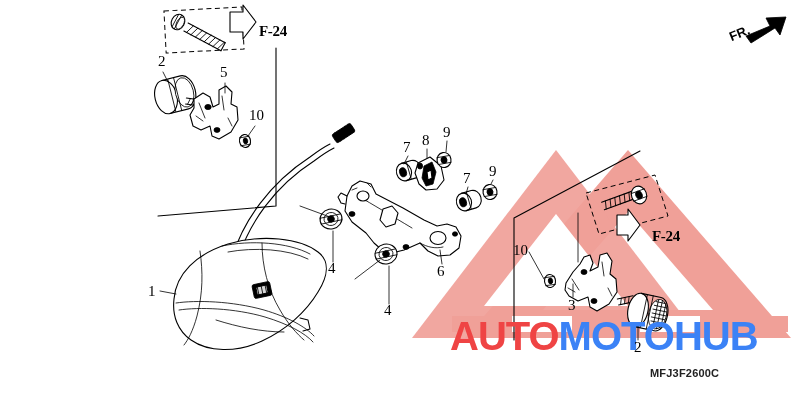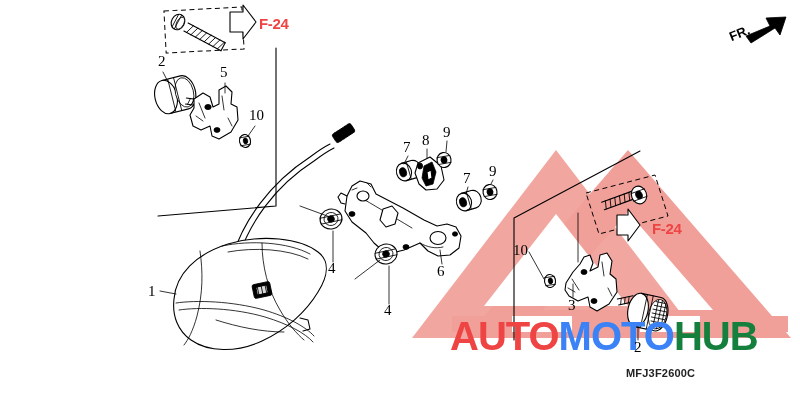--- a/index.html
+++ b/index.html
@@ -25,38 +25,39 @@
   .callout {
     position: absolute;
     font-family: "Liberation Serif", serif;
     font-size: 15px;
     color: #000000;
     line-height: 1;
     white-space: nowrap;
   }
   .ref-label {
     position: absolute;
-    font-family: Liberation Sans, sans-serif;
+    font-family: Liberation Serif, serif;
     font-weight: bold;
     font-size: 15px;
-    color: #ef4444;
+    color: #000000;
     letter-spacing: -0.3px;
     white-space: nowrap;
+    margin-top: 8px;
   }
   .fr-label {
     position: absolute;
     font-family: "Liberation Sans", sans-serif;
     font-weight: bold;
     font-size: 13px;
     color: #000000;
     white-space: nowrap;
   }
   #footer-code {
     position: absolute;
-    left: 626px;
+    left: 650px;
     top: 367px;
     font-family: "Liberation Sans", sans-serif;
     font-size: 11px;
     font-weight: bold;
     color: #222222;
     letter-spacing: 0.2px;
     white-space: nowrap;
   }
   #wm-text {
     position: absolute;
@@ -354,21 +355,21 @@
       <path class="lnT" d="M638 323 L638 340"></path>
     </g>
 
     <g>
       <path class="blk" d="M746 36 L770 26 L766 18 L786 17 L780 35 L775 28 L751 43 Z"></path>
     </g>
 
   </svg>
 
   <div id="wm-text">
-    <span style="color:#ef4444">AUTO</span><span style="color:#3b82f6">MOTO</span><span style="color:#15803d">HUB</span>
+    <span style="color:#ef4444">AUTO</span><span style="color:#3b82f6">MOTO</span><span style="color:#3b82f6">HUB</span>
   </div>
 
   <div class="ref-label" style="left:259px; top:15px;">F-24</div>
   <div class="ref-label" style="left:652px; top:220px;">F-24</div>
 
   <div class="fr-label" style="left:727px; top:30px; transform:rotate(-22deg); transform-origin:left top;">FR.</div>
 
   <div class="callout" style="left:148px; top:284px;">1</div>
   <div class="callout" style="left:158px; top:54px;">2</div>
   <div class="callout" style="left:220px; top:65px;">5</div>

